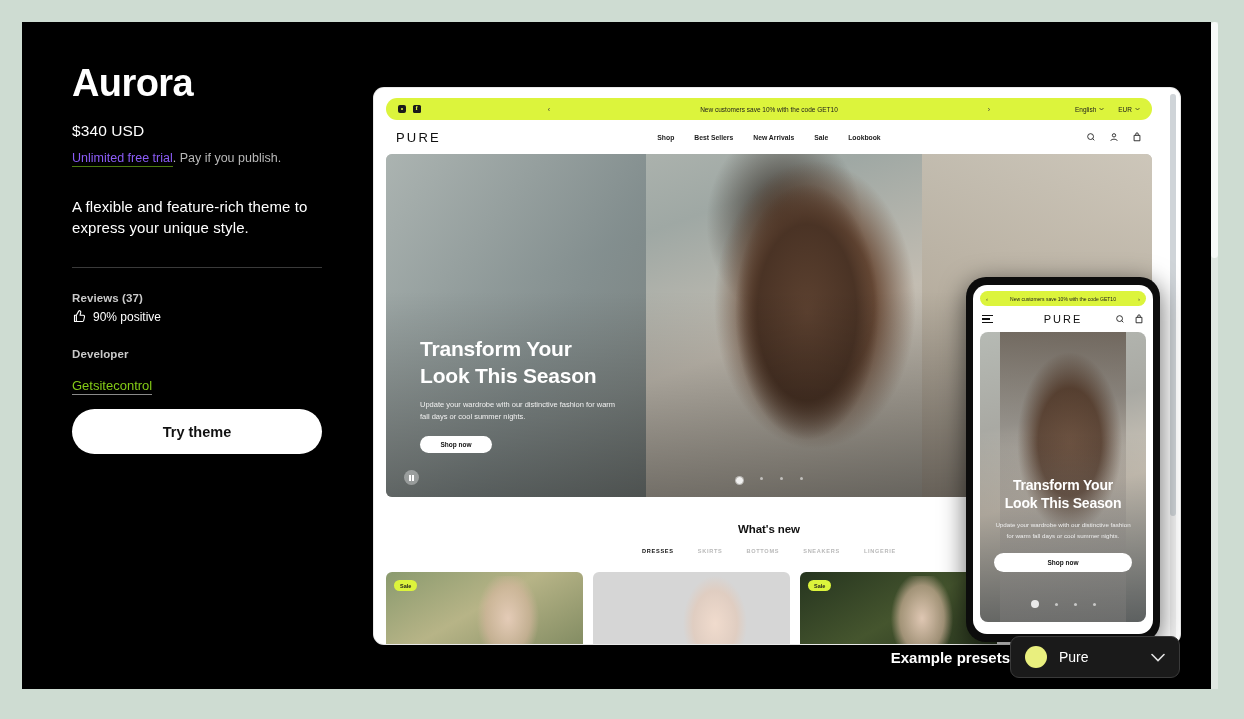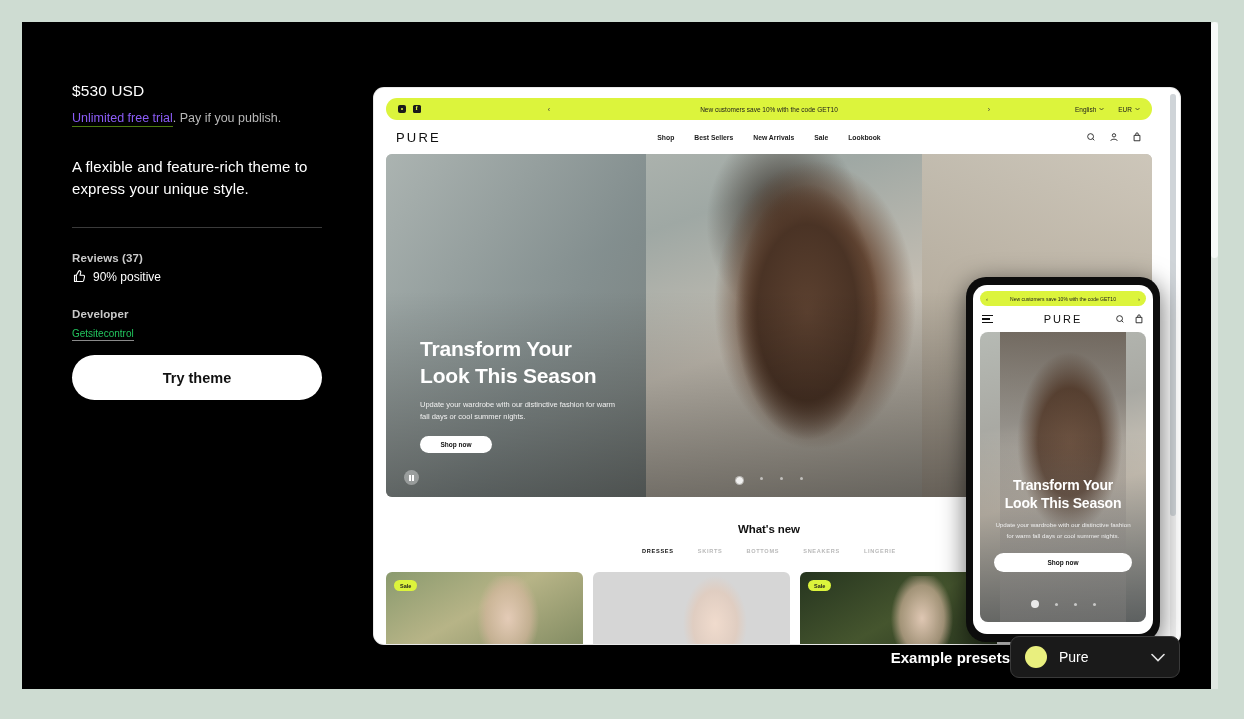--- a/index.html
+++ b/index.html
@@ -41,21 +41,21 @@
   .tagline {
     margin-top: 28px; font-size: 15px; line-height: 1.45;
     color: #fff; font-weight: 400; letter-spacing: .1px;
   }
   .divider { margin-top: 28px; width: 250px; height: 1px; background: #3a3a3a; }
   .meta-label { margin-top: 24px; font-size: 11.5px; color: #c9c9c9; font-weight: 600; letter-spacing: .1px;}
   .rating-row { display: flex; align-items: center; gap: 6px; margin-top: 5px; }
   .rating-row .pct { font-size: 12px; color: #fff; }
   .thumb-icon { width: 15px; height: 15px; display: block; }
   .dev-name {
-    margin-top: 8px; font-size: 10px; color: #22c55e; display: inline-block;
+    margin-top: 18px; font-size: 13px; color: #84cc16; display: inline-block;
     border-bottom: 1px solid #8a8a8a; padding-bottom: 1px; text-decoration: none;
   }
   .btn {
     display: flex; align-items: center; justify-content: center;
     width: 250px; height: 45px; border-radius: 23px;
     font-size: 14.5px; font-weight: 700; cursor: pointer;
   }
   .btn-primary { margin-top: 14px; background: #fff; color: #111; }
   .btn-secondary { margin-top: 12px; background: #1c1c1c; color: #fff; border: 1px solid #3b3b3b; }
   .updated { margin-top: 18px; text-align: center; width: 250px; font-size: 12.5px; color: #bdbdbd; line-height: 1.45; }
@@ -216,21 +216,22 @@
   .chev { margin-left: auto; }
 </style>
 </head>
 <body>
 
 <div class="page-bg">
 
   <div class="app-card">
 
     <div class="info-col">
-      <div class="price">$530 USD</div>
+      <div class="theme-title">Aurora</div>
+      <div class="price">$340 USD</div>
       <div class="trial-line">
         <a class="trial-link" href="#">Unlimited free trial</a><span>. Pay if you publish.</span>
       </div>
       <div class="tagline">A flexible and feature-rich theme to express your unique style.</div>
       <div class="divider"></div>
 
       <div class="meta-label">Reviews (37)</div>
       <div class="rating-row">
         <span>
           <svg class="thumb-icon" viewBox="0 0 24 24" fill="none" stroke="#ffffff" stroke-width="1.8" stroke-linejoin="round">

